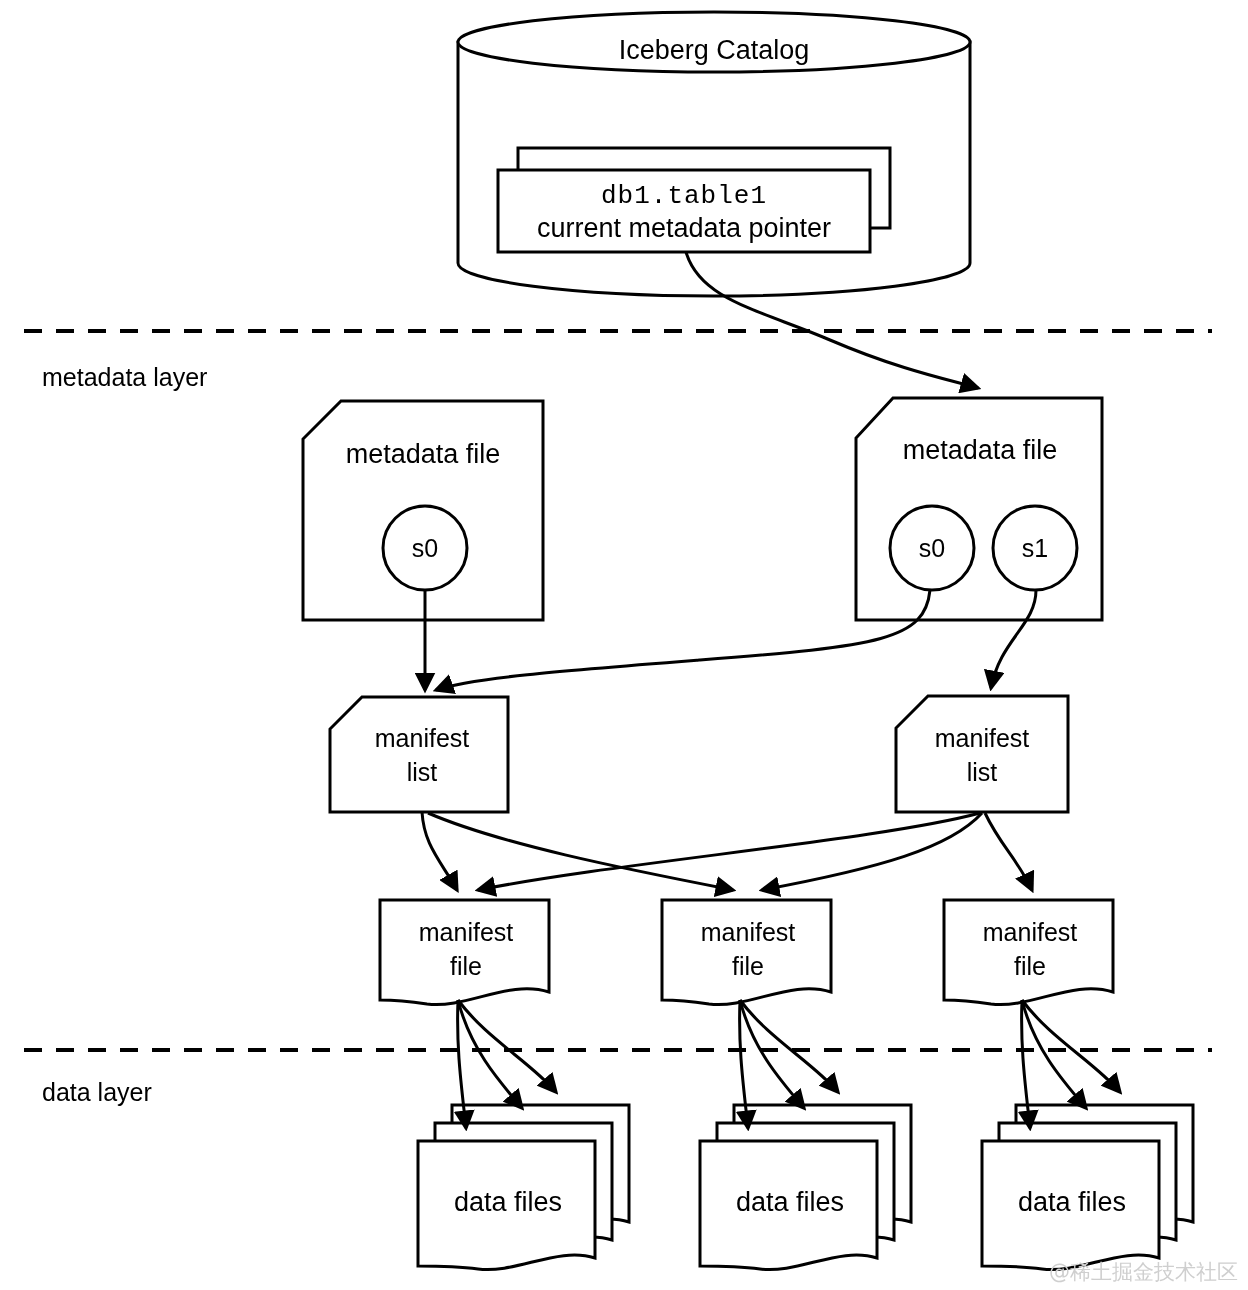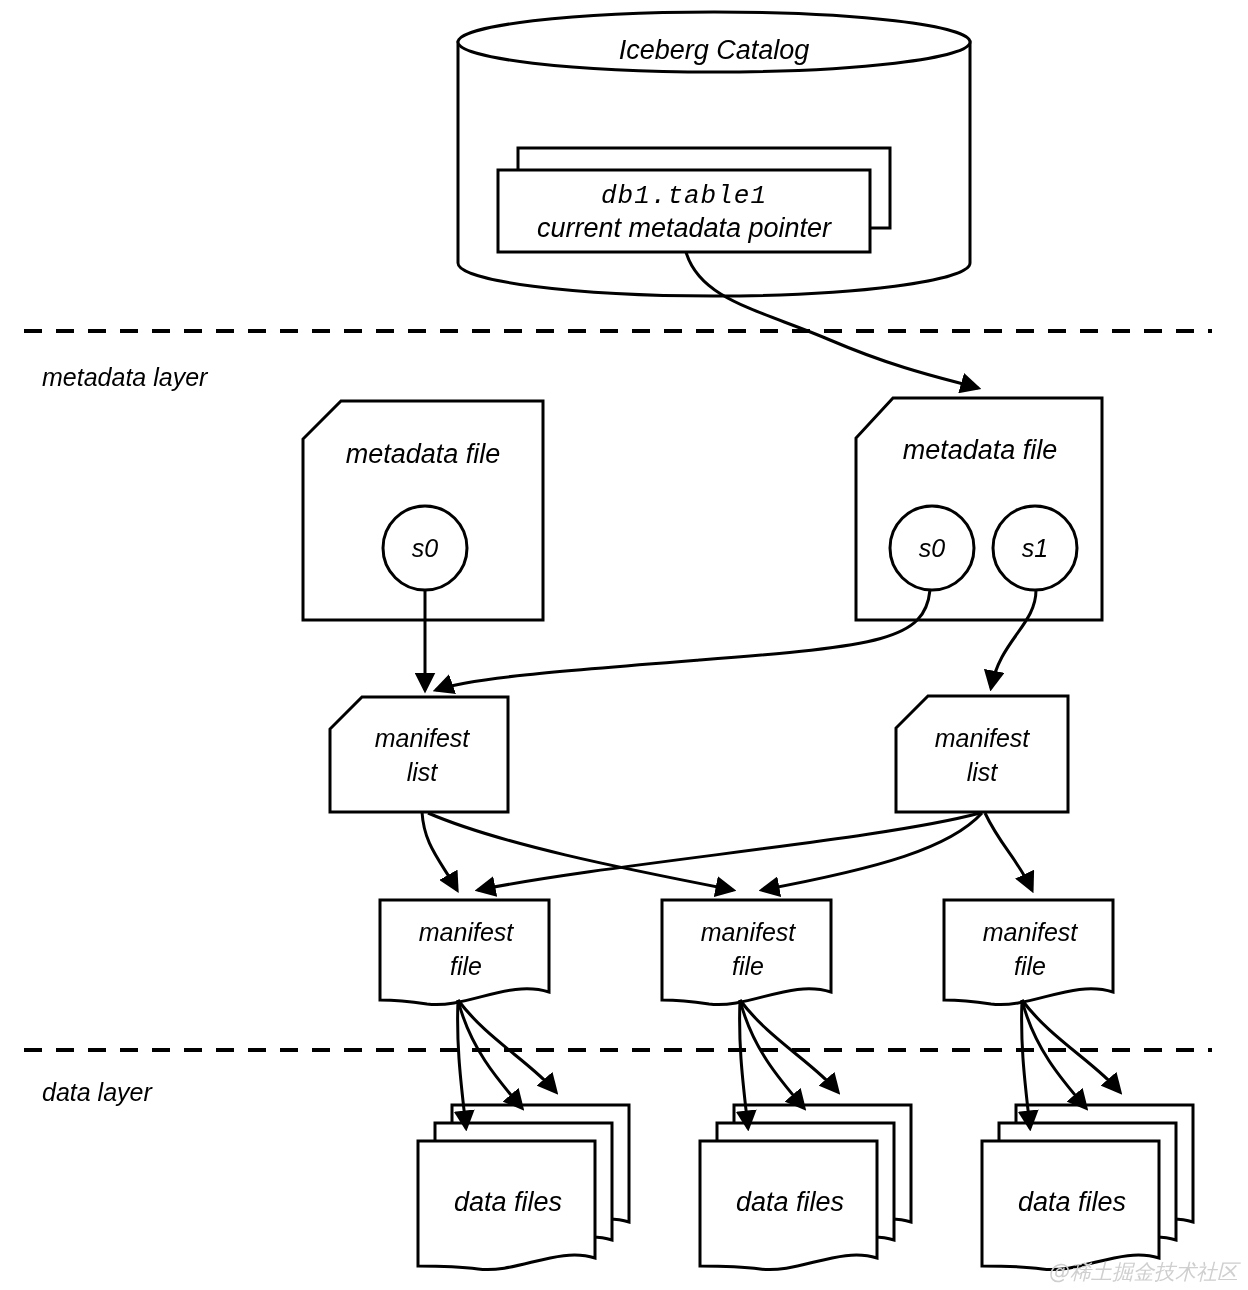--- a/index.html
+++ b/index.html
@@ -1,19 +1,19 @@
 <!DOCTYPE html>
 <html><head>
 <meta charset="utf-8">
 <title>Apache Iceberg Table Architecture</title>
 <style>
   html,body{margin:0;padding:0;background:#ffffff;}
   body{width:1248px;height:1290px;overflow:hidden;
        font-family:"Liberation Sans","DejaVu Sans",sans-serif;}
-  #diagram-root{position:relative;width:1248px;height:1290px;font-style:italic;}
+  #diagram-root{position:relative;width:1248px;height:1290px;}
   svg#scene{position:absolute;left:0;top:0;width:1248px;height:1290px;display:block;}
   .shape{fill:#ffffff;stroke:#000000;stroke-width:3;stroke-linejoin:miter;}
   .edge{fill:none;stroke:#000000;stroke-width:3;}
   .divider{fill:none;stroke:#000000;stroke-width:4;stroke-dasharray:18 14;}
   text{fill:#000000;font-family:"Liberation Sans","DejaVu Sans",sans-serif;}
   .lbl{font-size:25px;text-anchor:middle;dominant-baseline:middle;}
   .lbl-big{font-size:27px;text-anchor:middle;dominant-baseline:middle;}
   .lbl-layer{font-size:25px;text-anchor:start;dominant-baseline:middle;}
   .lbl-mono{font-size:26px;text-anchor:middle;dominant-baseline:middle;
             font-family:"Liberation Mono","DejaVu Sans Mono",monospace;letter-spacing:1px;}

